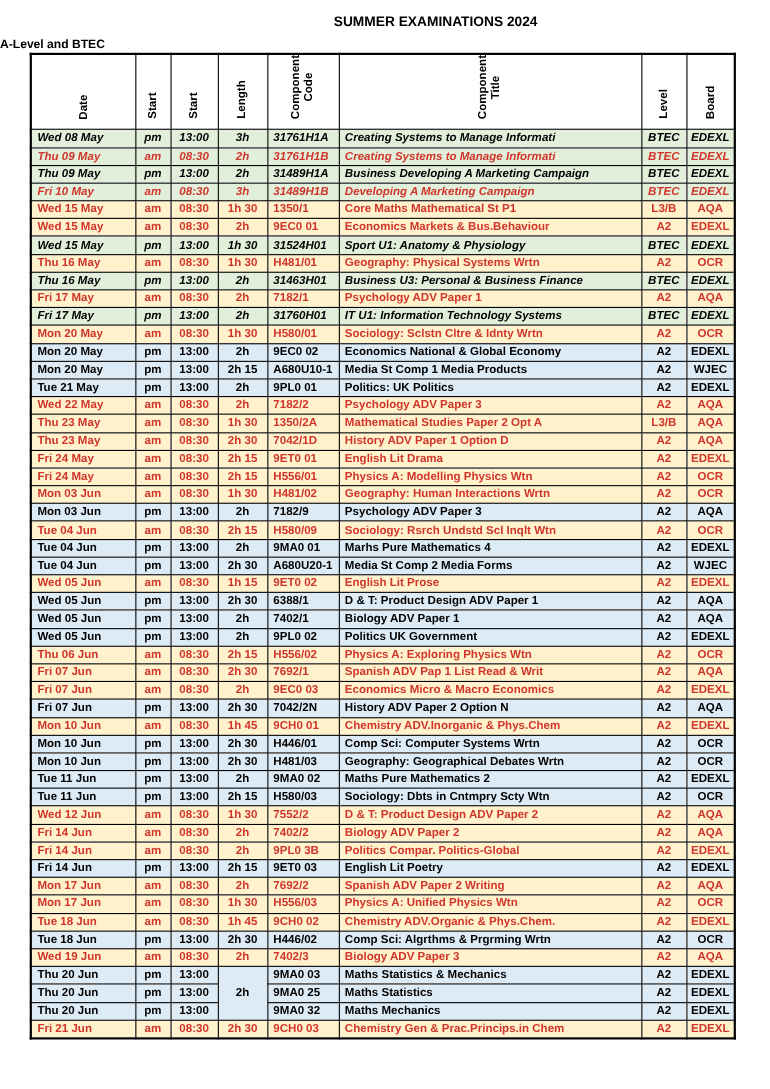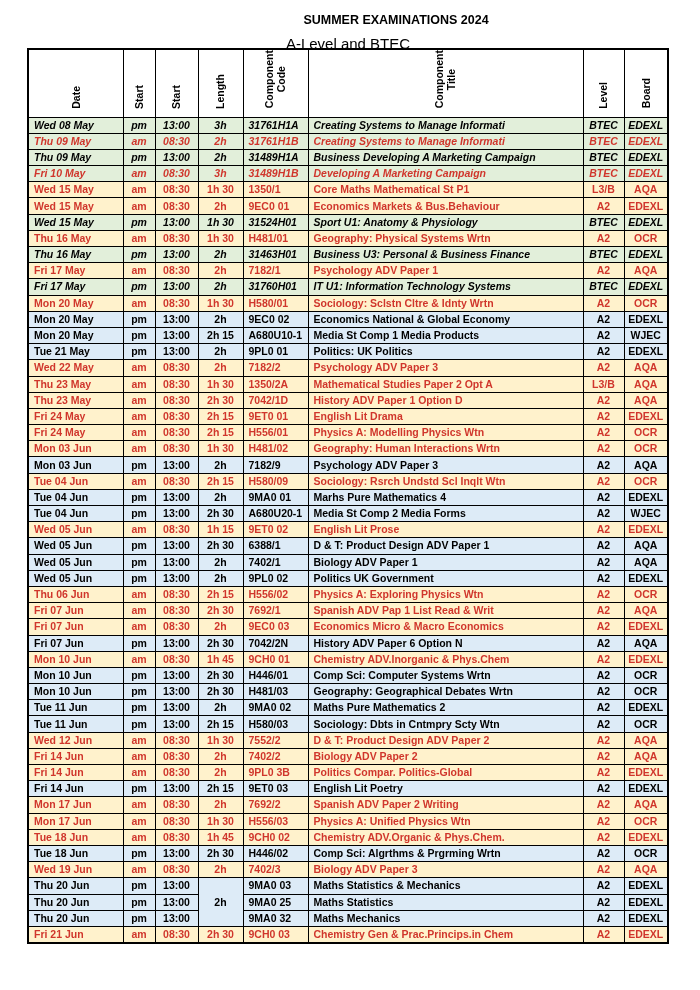--- a/index.html
+++ b/index.html
@@ -9,21 +9,21 @@
     font-family: "Liberation Sans", sans-serif;
     overflow: hidden;
   }
   .page { position: relative; width: 700px; height: 990px; }
   .title {
     position: absolute; top: 13px; left: 0; width: 696px;
     text-align: center; font-size: 12.5px; font-weight: bold; color: #000; padding-left: 48px;
   }
   .subtitle {
     position: absolute; top: 35px; left: 0; width: 696px;
-    text-align: center; font-size: 15px; font-weight: normal; color: #000;
+    text-align: left; font-size: 11px; font-weight: bold; color: #000;
   }
   table.exam-table {
     position: absolute; left: 27px; top: 48px;
     width: 640px;
     border-collapse: collapse; table-layout: fixed;
     border: 2px solid #000;
   }
   col.c-date    { width: 95px; }
   col.c-session { width: 32px; }
   col.c-time    { width: 43px; }
@@ -408,21 +408,21 @@
           <td class="al">Economics Micro &amp; Macro Economics</td>
           <td class="ac">A2</td>
           <td class="ac">EDEXL</td>
         </tr>
         <tr class="bg-blue">
           <td class="al">Fri 07 Jun</td>
           <td class="ac">pm</td>
           <td class="ac">13:00</td>
           <td class="ac">2h 30</td>
           <td class="al">7042/2N</td>
-          <td class="al">History ADV Paper 6 Option N</td>
+          <td class="al">History ADV Paper 2 Option N</td>
           <td class="ac">A2</td>
           <td class="ac">AQA</td>
         </tr>
         <tr class="bg-tan text-red">
           <td class="al">Mon 10 Jun</td>
           <td class="ac">am</td>
           <td class="ac">08:30</td>
           <td class="ac">1h 45</td>
           <td class="al">9CH0 01</td>
           <td class="al">Chemistry ADV.Inorganic &amp; Phys.Chem</td>

